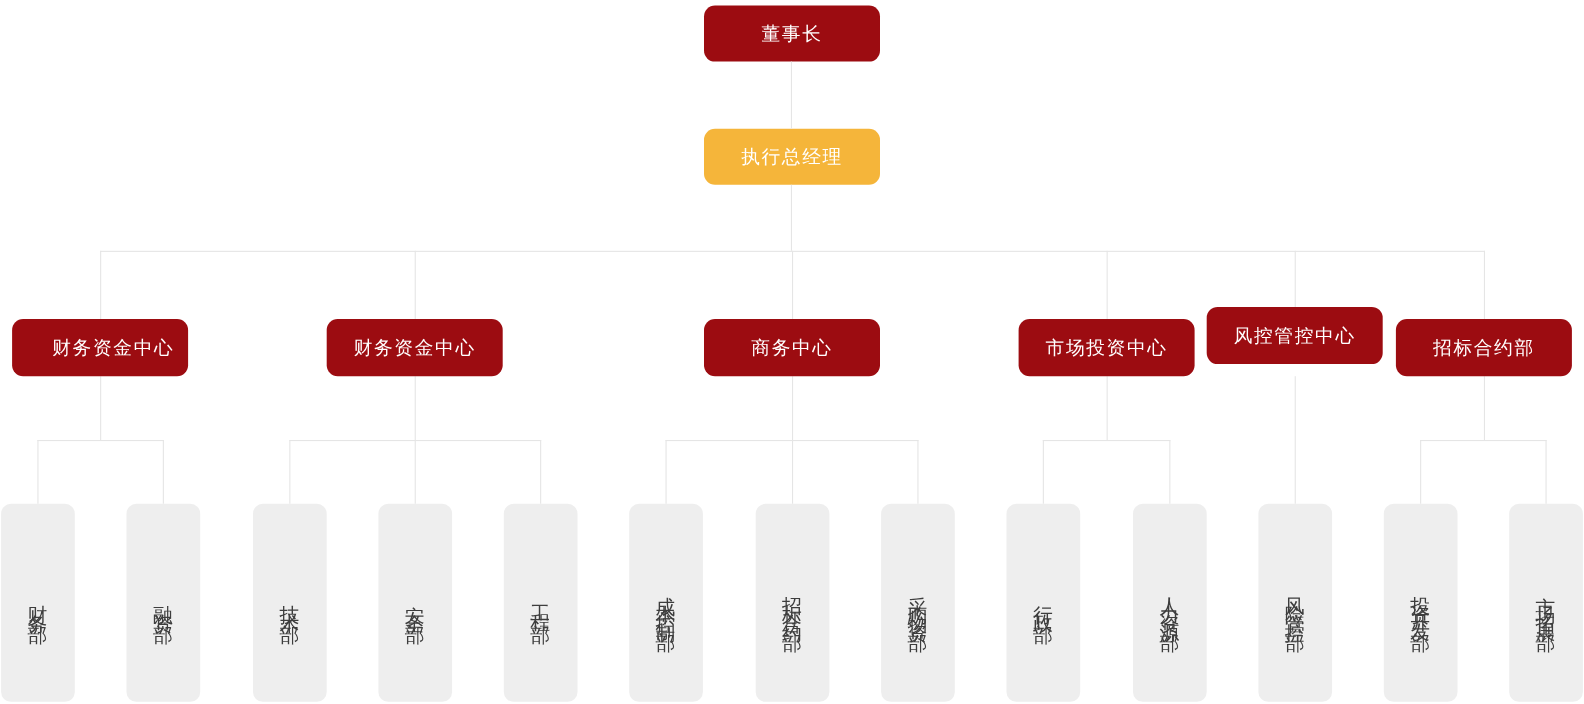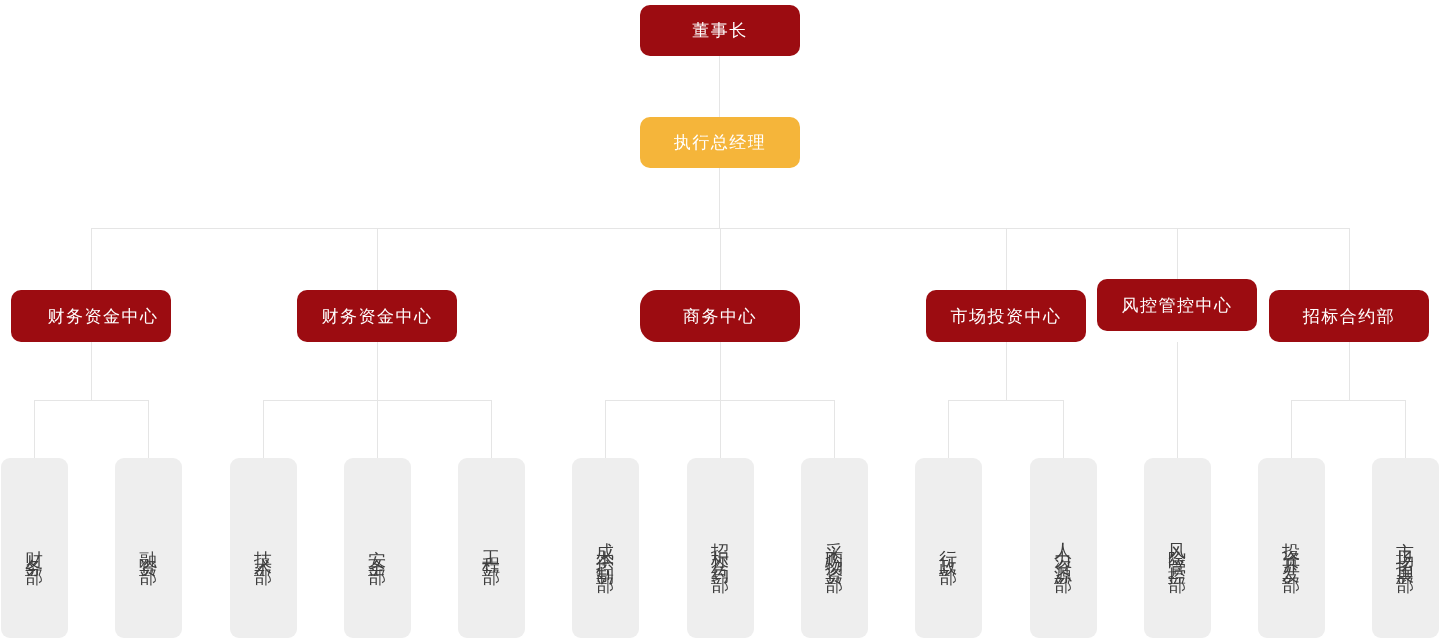--- a/index.html
+++ b/index.html
@@ -98,21 +98,21 @@
       <div class="line-v" style="left: 1291px; top: 400px; height: 58px;"></div>
       <div class="line-v" style="left: 1405px; top: 400px; height: 58px;"></div>
     </div>
   <div id="centers">
       <div class="node red" style="left: 11px; top: 290px; height: 52px; padding-left: 24px;">
         <span class="node-label">财务资金中心</span>
       </div>
       <div class="node red" style="left: 297px; top: 290px; height: 52px;">
         <span class="node-label">财务资金中心</span>
       </div>
-      <div class="node red" style="left: 640px; top: 290px; height: 52px; border-radius: 17px;">
+      <div class="node red" style="left: 640px; top: 290px; height: 52px;">
         <span class="node-label">商务中心</span>
       </div>
       <div class="node red" style="left: 926px; top: 290px; height: 52px;">
         <span class="node-label">市场投资中心</span>
       </div>
       <div class="node red" style="left: 1097px; top: 279px; height: 52px;">
         <span class="node-label">风控管控中心</span>
       </div>
       <div class="node red" style="left: 1269px; top: 290px; height: 52px;">
         <span class="node-label">招标合约部</span>

